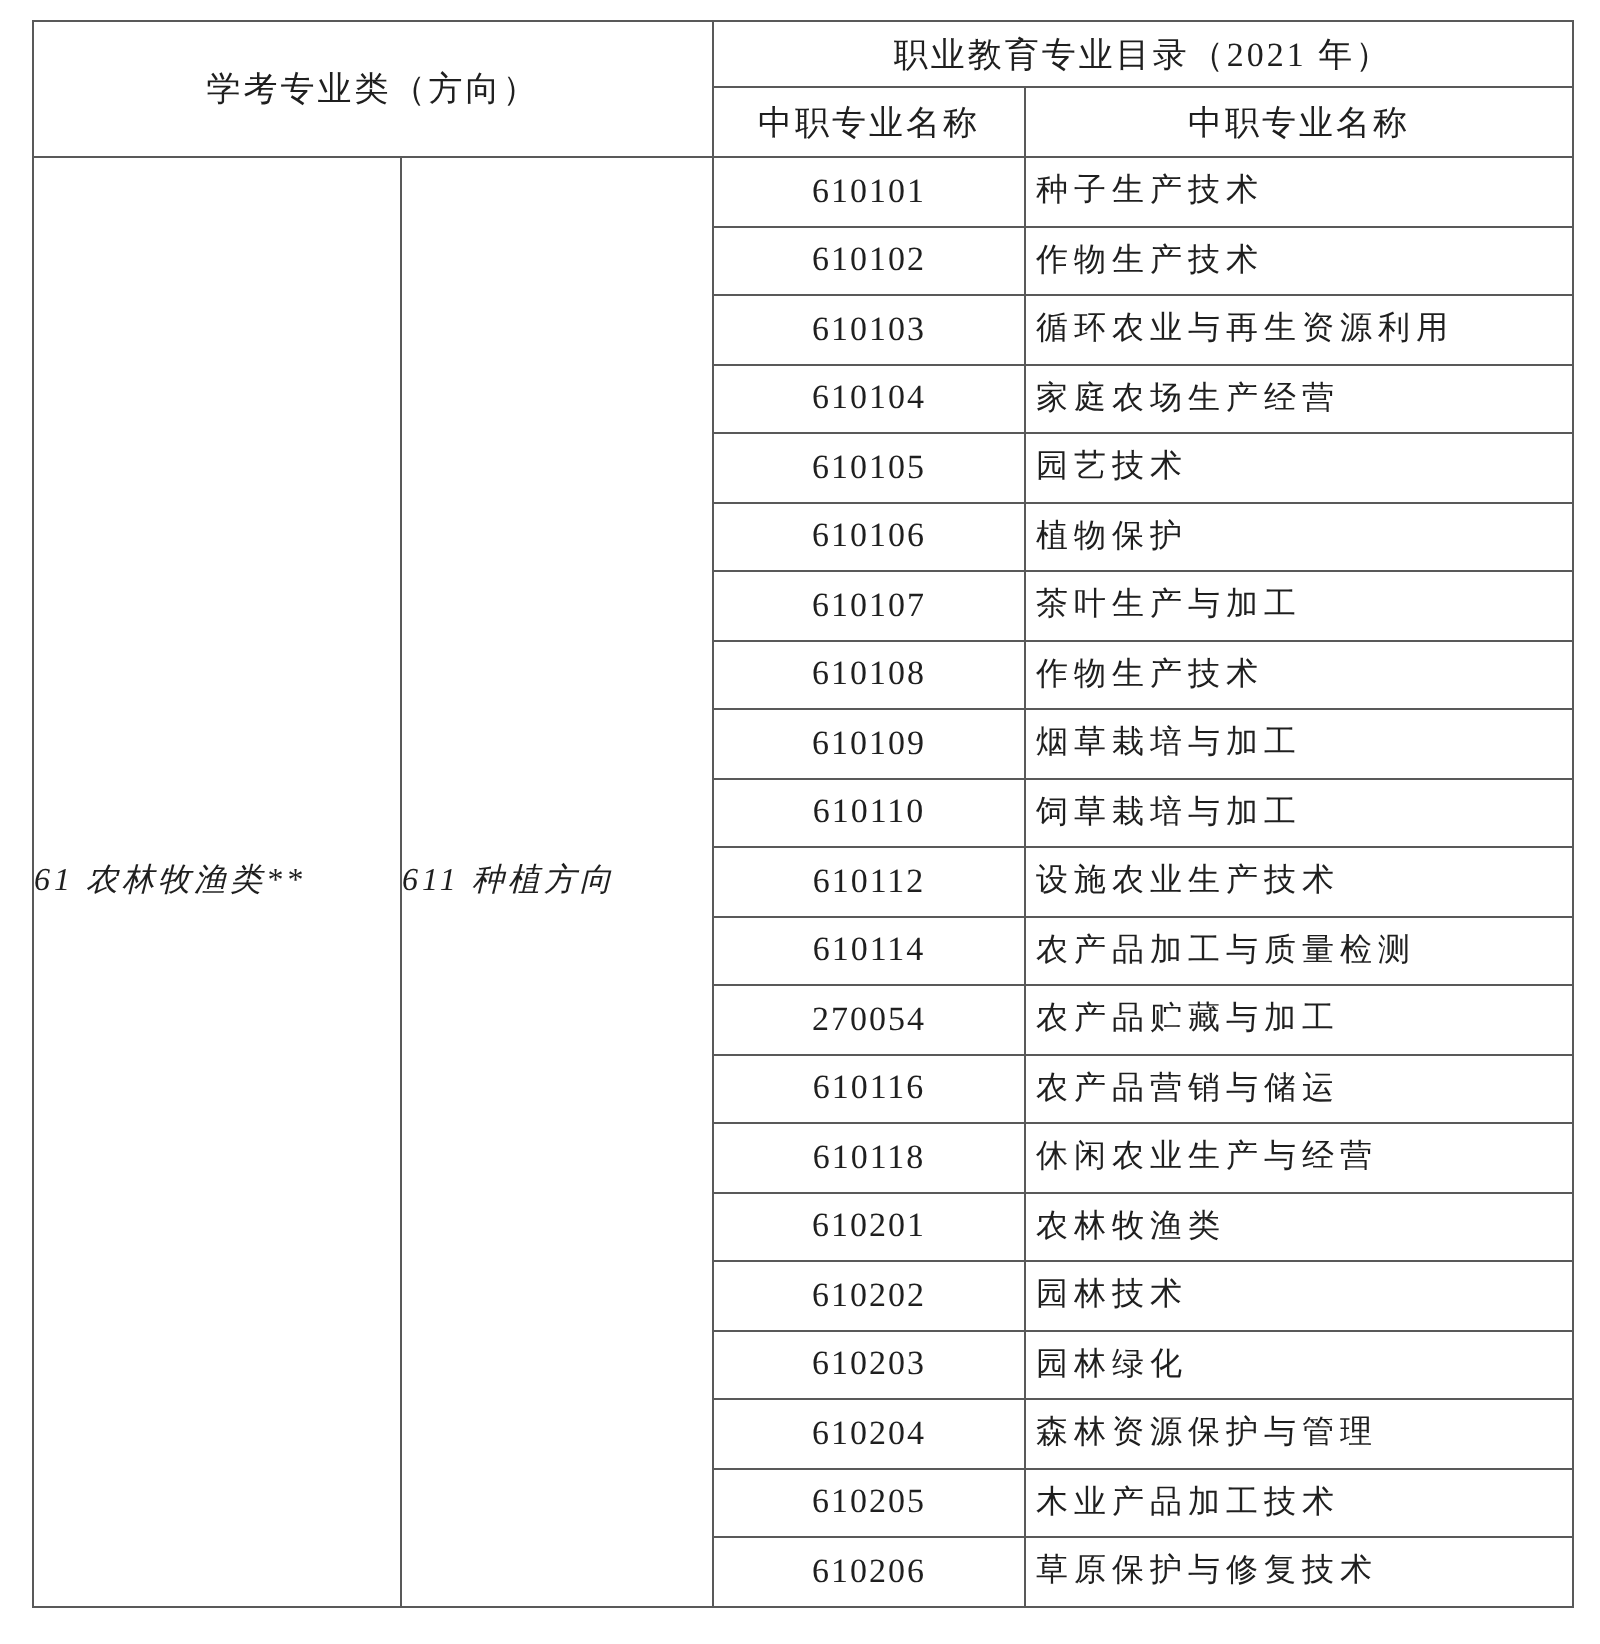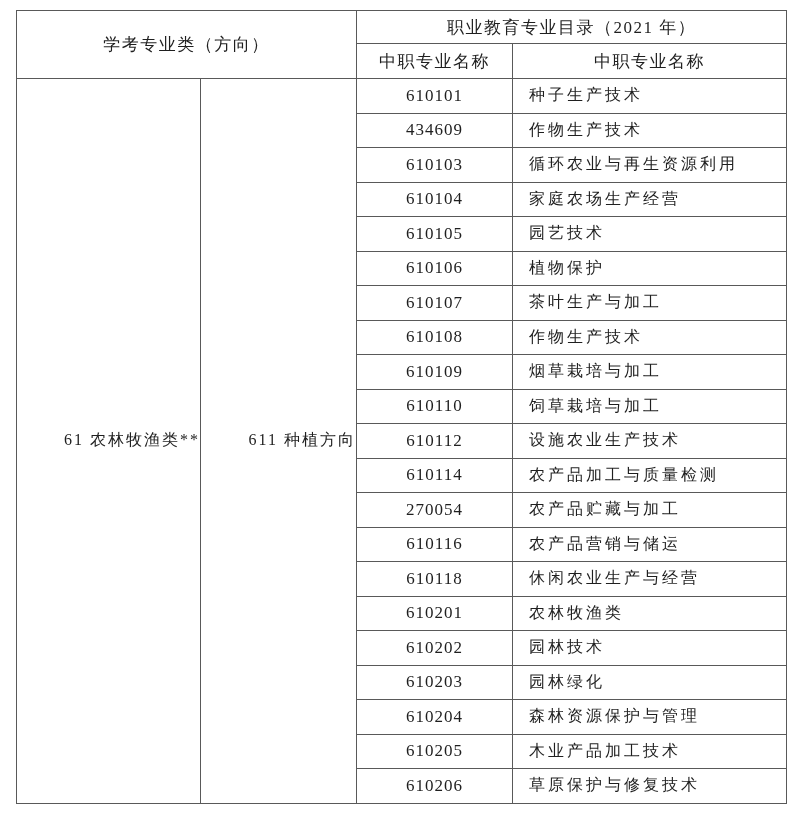--- a/index.html
+++ b/index.html
@@ -35,33 +35,34 @@
   th.hdr{
     font-weight:bold;
     font-size:17px;
     letter-spacing:1.5px;
   }
   tr.hdr-row-1{height:33px;}
   tr.hdr-row-2{height:35px;}
   
   tr.body-row{height:34.5px;}
   td.category-cell, td.direction-cell{
-    text-align:right;
+    text-align:left;
     font-size:16px;
     letter-spacing:2px;
+    font-style:italic;
   }
   td.code-cell{
     text-align:center;
     font-size:17px;
     letter-spacing:1px;
     margin-top:48px;
   }
   td.name-cell{
     text-align:left;
-    padding-left:16px;
+    padding-left:5px;
     font-size:16px;
     letter-spacing:3px;
   }
 </style>
 </head>
 <body>
 
 <div class="page">
   <table class="catalog">
     <colgroup>
@@ -81,21 +82,21 @@
       </tr>
     </thead>
     <tbody id="table-body">
         <tr class="body-row">
           <td class="category-cell" rowspan="21">61 农林牧渔类**</td>
           <td class="direction-cell" rowspan="21">611 种植方向</td>
           <td class="code-cell">610101</td>
           <td class="name-cell">种子生产技术</td>
         </tr>
         <tr class="body-row">
-          <td class="code-cell">434609</td>
+          <td class="code-cell">610102</td>
           <td class="name-cell">作物生产技术</td>
         </tr>
         <tr class="body-row">
           <td class="code-cell">610103</td>
           <td class="name-cell">循环农业与再生资源利用</td>
         </tr>
         <tr class="body-row">
           <td class="code-cell">610104</td>
           <td class="name-cell">家庭农场生产经营</td>
         </tr>

